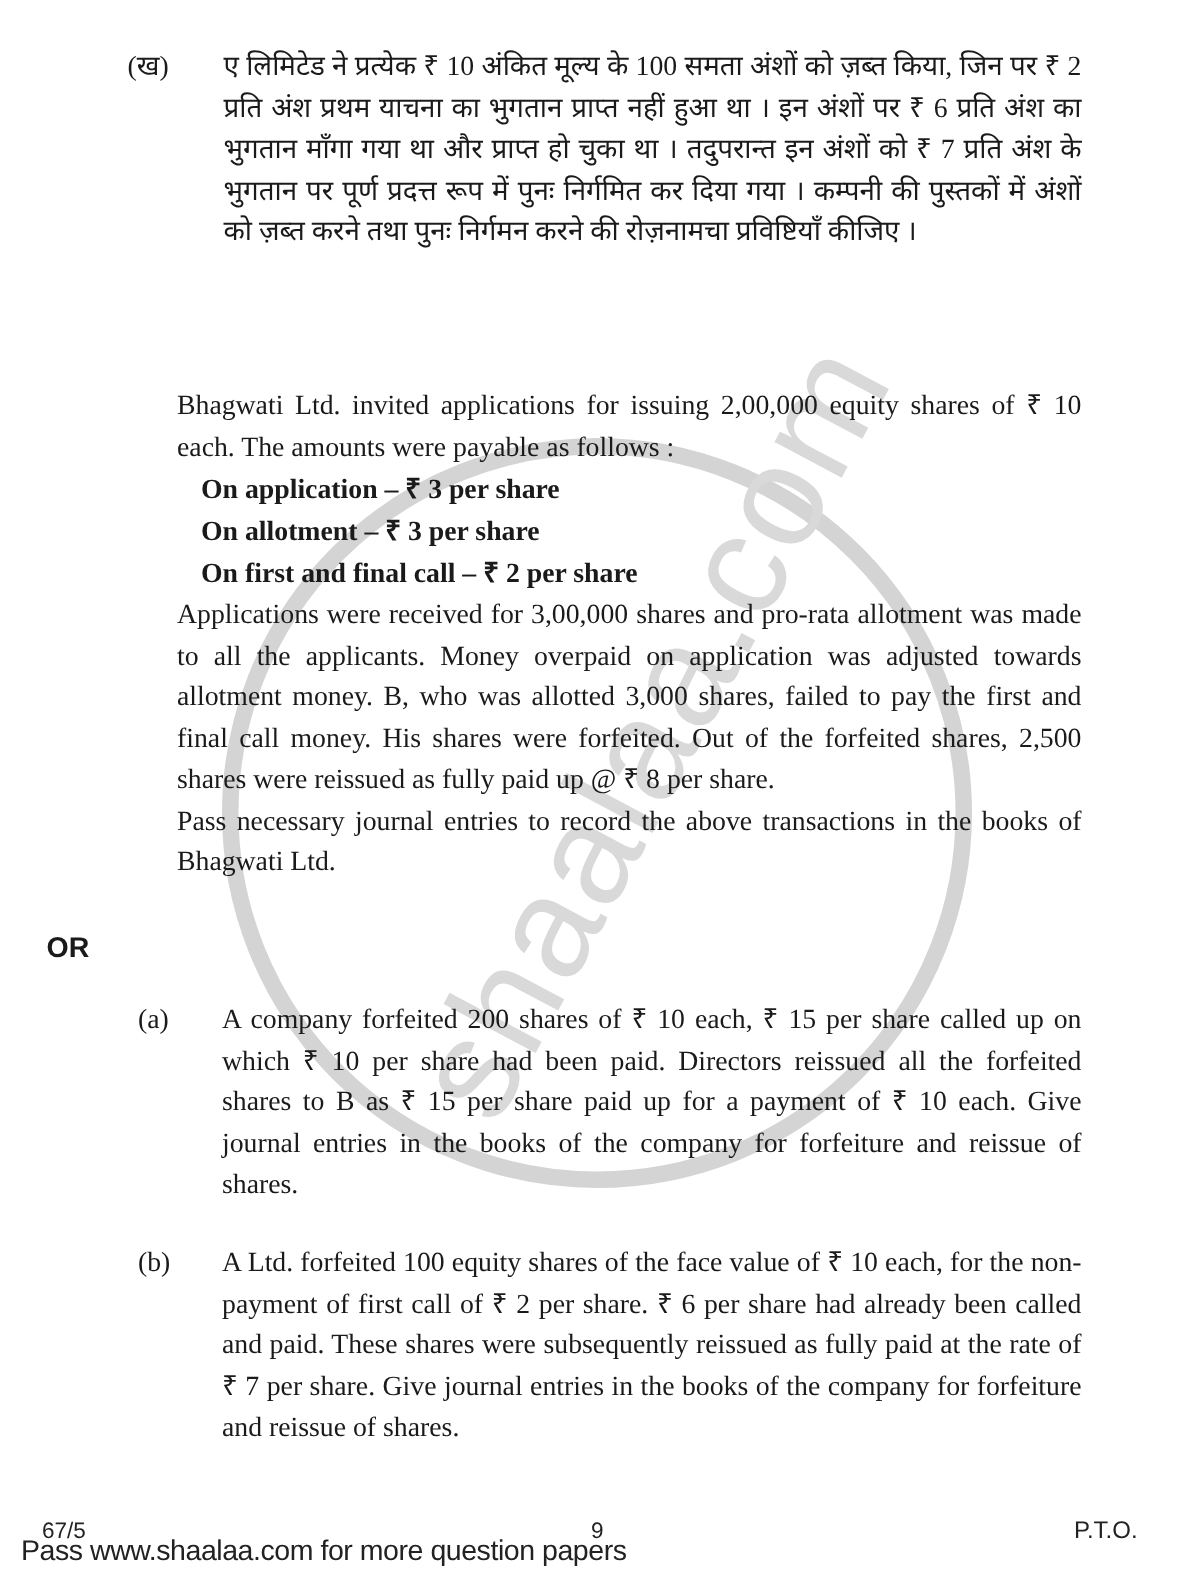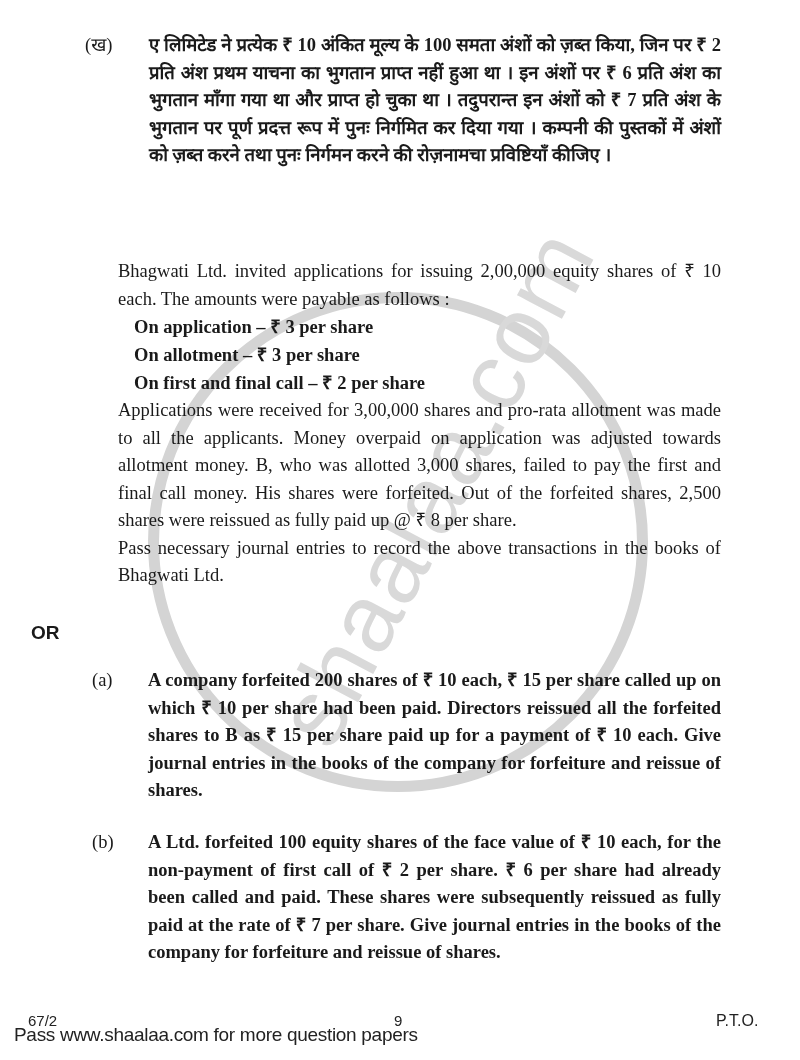--- a/index.html
+++ b/index.html
@@ -57,21 +57,20 @@
     .item {
       display: flex;
     }
     .item-label {
       width: 64px;
       flex: 0 0 64px;
     }
     .item-body {
       flex: 1;
       text-align: justify;
-      font-weight: bold;
     }
     .main-q {
       left: 118px;
       width: 603px;
       top: 258px;
     }
     .main-q p {
       margin: 0;
     }
     .pay-list {
@@ -141,16 +140,16 @@
   </div>
 </div>
 
 <div class="block sub-b">
   <div class="item">
     <span class="item-label">(b)</span>
     <span class="item-body">A Ltd. forfeited 100 equity shares of the face value of ₹ 10 each, for the non-payment of first call of ₹ 2 per share. ₹ 6 per share had already been called and paid. These shares were subsequently reissued as fully paid at the rate of ₹ 7 per share. Give journal entries in the books of the company for forfeiture and reissue of shares.</span>
   </div>
 </div>
 
-<div class="footer footer-code">67/2</div>
+<div class="footer footer-code">67/5</div>
 <div class="footer footer-page">9</div>
 <div class="footer footer-pto">P.T.O.</div>
 <div class="footer footer-visit">Pass www.shaalaa.com for more question papers</div>
 
 </body></html>

